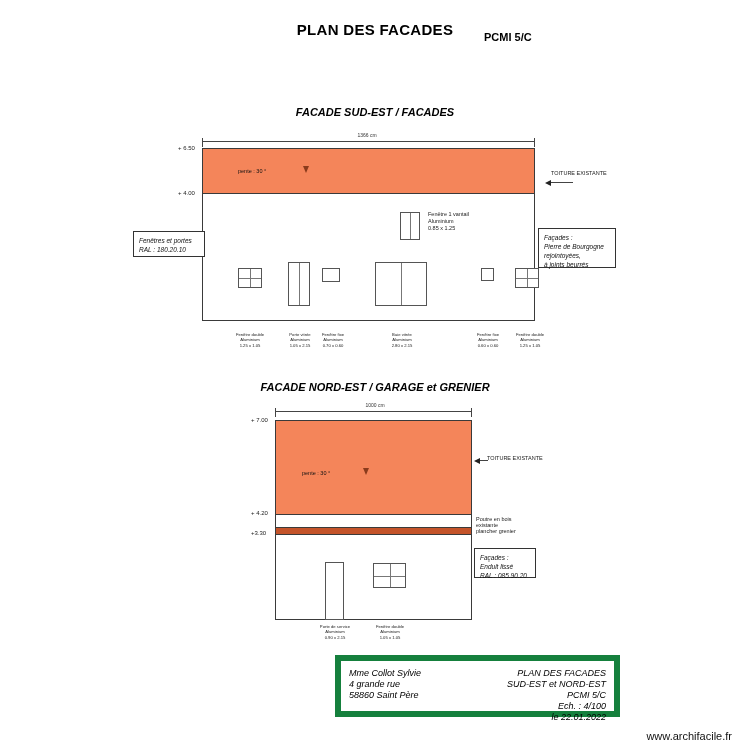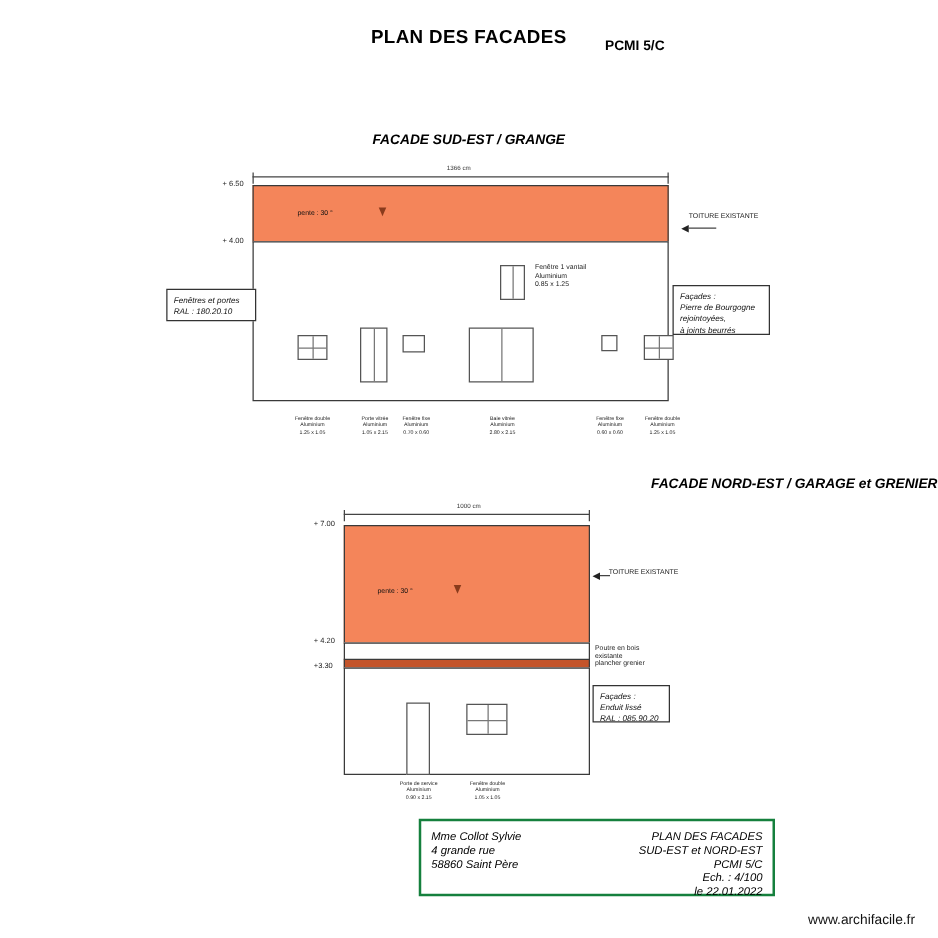--- a/index.html
+++ b/index.html
@@ -34,21 +34,21 @@
   }
 
   
   .section-caption {
     font-style: italic;
     font-weight: bold;
     font-size: 11px;
     white-space: nowrap;
   }
   #caption-se { left: 0; right: 0; top: 106px; text-align: center; }
-  #caption-ne { left: 0; right: 0; top: 381px; text-align: right; }
+  #caption-ne { left: 0; right: 0; top: 381px; text-align: center; }
 
   
   .wall {
     border: 1px solid #3a3a3a;
     background: #ffffff;
     box-sizing: border-box;
   }
   .roof {
     background: #f4855a;
     border: 1px solid #3a3a3a;
@@ -155,21 +155,21 @@
     border-top: 3px solid transparent;
     border-bottom: 3px solid transparent;
     border-right: 6px solid #222;
   }
   .tickline { background: #444; }
 
   
   #title-block {
     left: 335px; top: 655px;
     width: 285px; height: 62px;
-    border: 2px solid #15803d;
+    border: 6px solid #15803d;
     background: #fff;
     box-sizing: border-box;
   }
   #tb-left {
     position: absolute;
     left: 8px; top: 7px;
     font-size: 9px;
     line-height: 11px;
     font-style: italic;
   }
@@ -189,21 +189,21 @@
   }
 </style>
 </head>
 <body>
 
 <div class="abs" id="doc-title">
   <div>PLAN DES FACADES</div>
 </div>
 <div class="abs" id="pcmi-ref">PCMI 5/C</div>
 
-<div class="abs section-caption" id="caption-se">FACADE SUD-EST / GRANGE</div>
+<div class="abs section-caption" id="caption-se">FACADE SUD-EST / FACADES</div>
 
 <div class="abs dim-h" style="left:202px; top:141px; width:333px;">
   <div class="tick" style="left:0;"></div>
   <div class="tick" style="left:332px;"></div>
 </div>
 <div class="abs dim-label" style="left:302px; top:132px; width:130px;">1366 cm</div>
 
 <div class="abs roof" style="left:202px; top:148px; width:333px; height:46px;"></div>
 
 <div class="abs wall" style="left:202px; top:193px; width:333px; height:128px;"></div>

